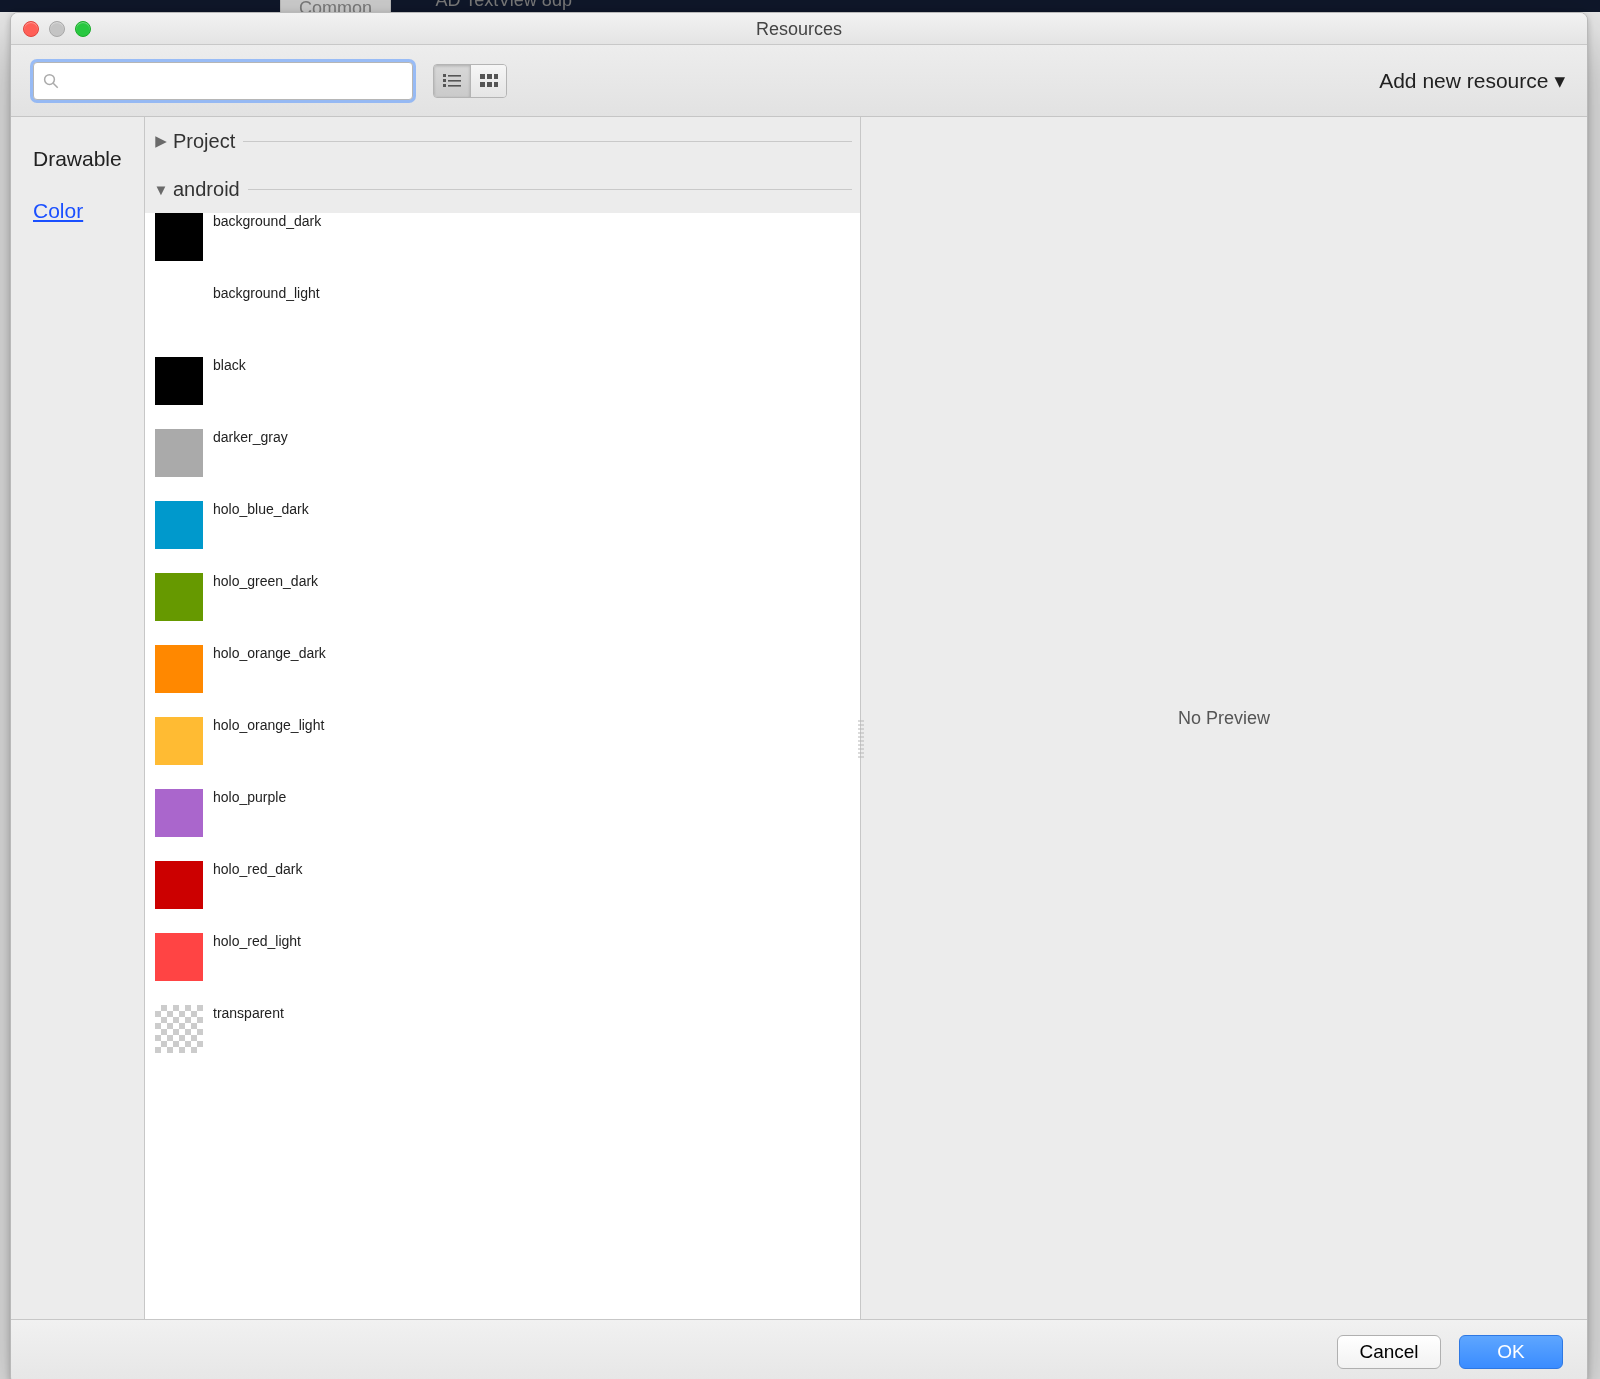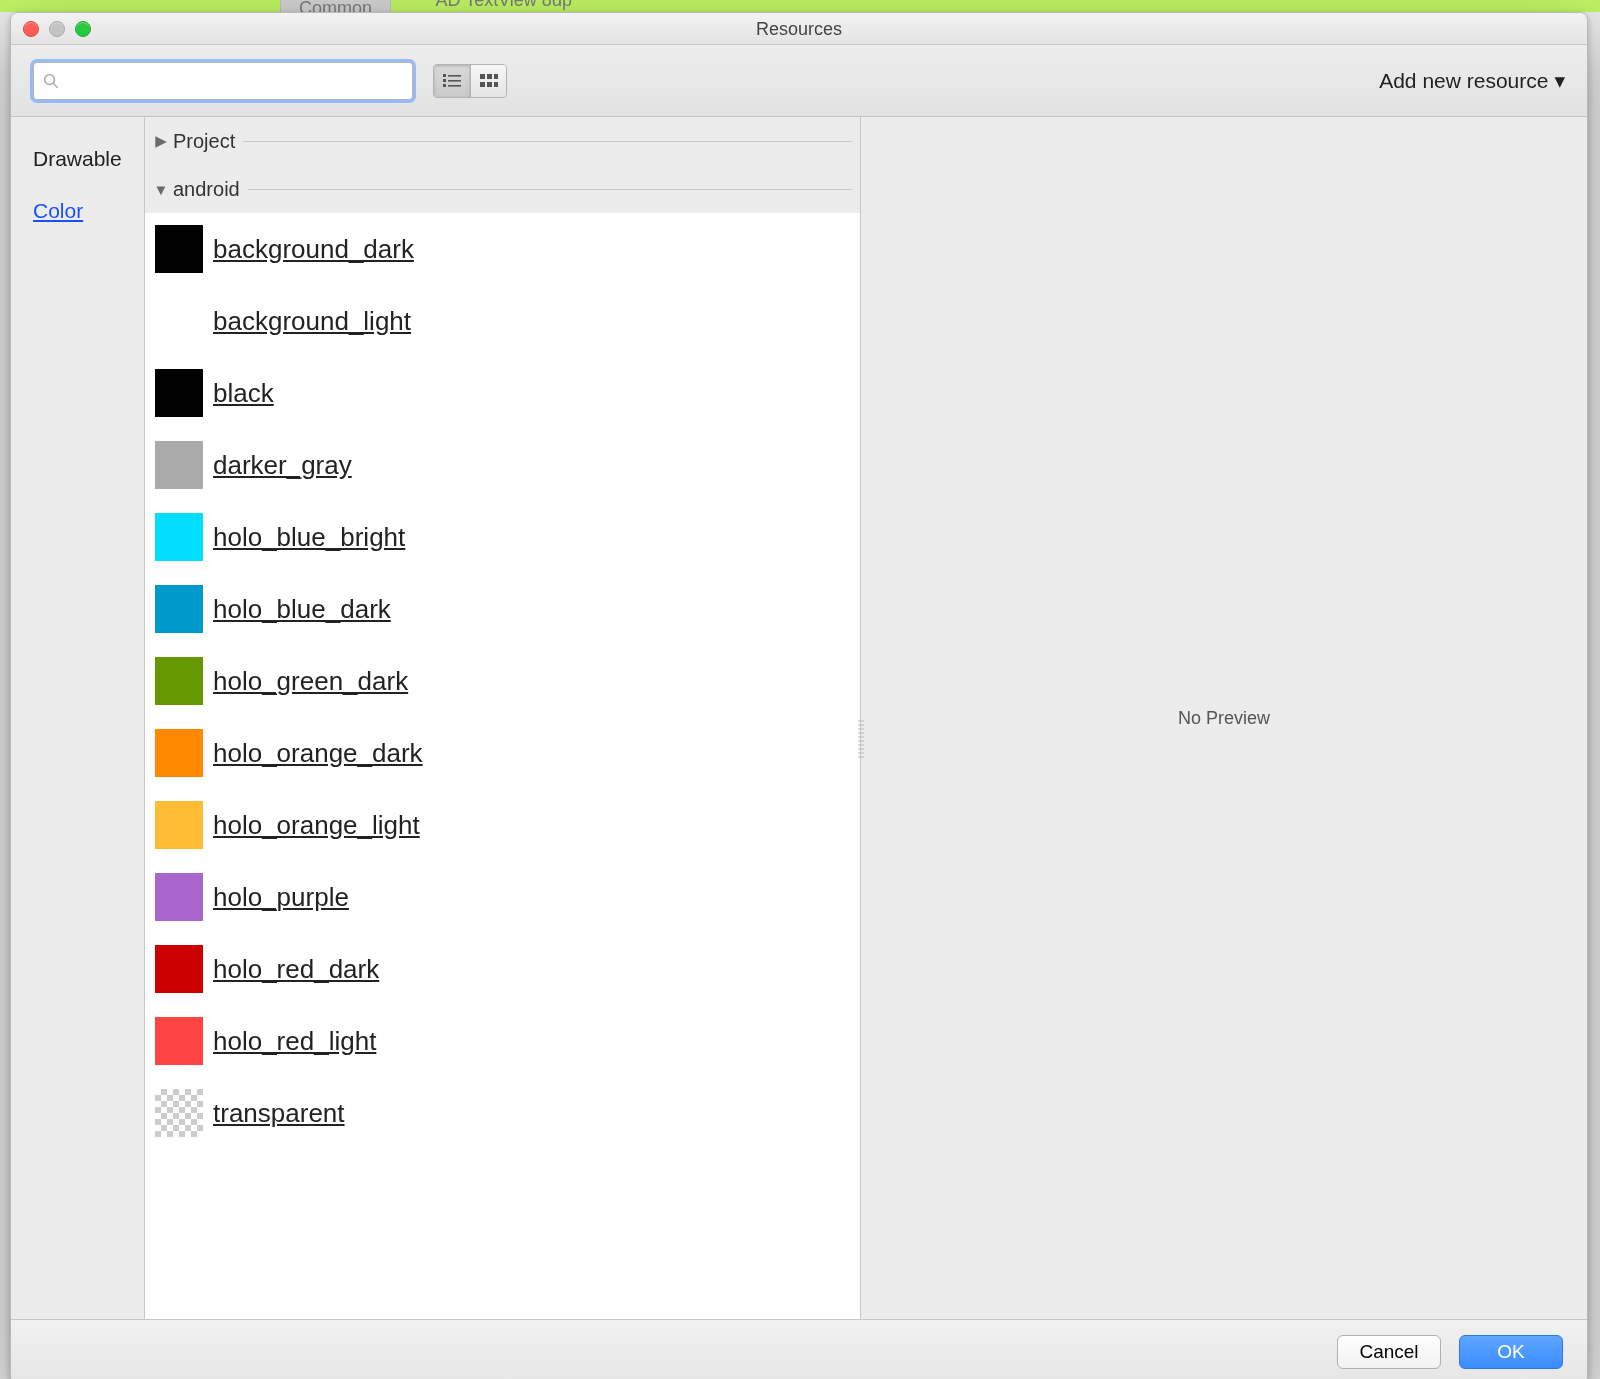--- a/index.html
+++ b/index.html
@@ -10,21 +10,21 @@
     font-size: 19px;
     color: #222;
     background: #e9e9e9;
     overflow: hidden;
   }
 
   
   .bg-toolbar {
     position: absolute;
     left: 0; top: 0; right: 0; height: 12px;
-    background: #bef264;
+    background: #0f172a;
     color: #7a7a7a;
     font-size: 16px;
     white-space: nowrap;
     overflow: hidden;
   }
   .bg-toolbar .tab {
     display: inline-block;
     background: #cfcfcf;
     padding: 0 18px;
     border: 1px solid #bcbcbc;
@@ -178,27 +178,26 @@
   }
   .section-head.project { background: #ececec; }
   .section-head.android  { background: #ececec; }
 
   .resource-list {
     flex: 1;
     overflow-y: auto;
     background: #fff;
   }
   .resource-item {
-    display: flex; align-items: center;
+    display: flex; 
     height: 72px;
     padding-left: 10px;
     gap: 10px;
-    font-size: 26px;
+    font-size: 14px;
     cursor: pointer;
-    text-decoration: underline;
   }
   .swatch {
     width: 48px; height: 48px;
   }
   .swatch.checker {
     background-image:
       linear-gradient(45deg,#ccc 25%,transparent 25%,transparent 75%,#ccc 75%),
       linear-gradient(45deg,#ccc 25%,transparent 25%,transparent 75%,#ccc 75%);
     background-size: 12px 12px;
     background-position: 0 0, 6px 6px;
@@ -342,24 +341,20 @@
           </div>
           <div class="resource-item">
             <div class="swatch" style="background: rgb(0, 0, 0);"></div>
             <span>black</span>
           </div>
           <div class="resource-item">
             <div class="swatch" style="background: rgb(170, 170, 170);"></div>
             <span>darker_gray</span>
           </div>
           <div class="resource-item">
-            <div class="swatch" style="background: rgb(0, 221, 255);"></div>
-            <span>holo_blue_bright</span>
-          </div>
-          <div class="resource-item">
             <div class="swatch" style="background: rgb(0, 153, 204);"></div>
             <span>holo_blue_dark</span>
           </div>
           <div class="resource-item">
             <div class="swatch" style="background: rgb(102, 153, 0);"></div>
             <span>holo_green_dark</span>
           </div>
           <div class="resource-item">
             <div class="swatch" style="background: rgb(255, 136, 0);"></div>
             <span>holo_orange_dark</span>

